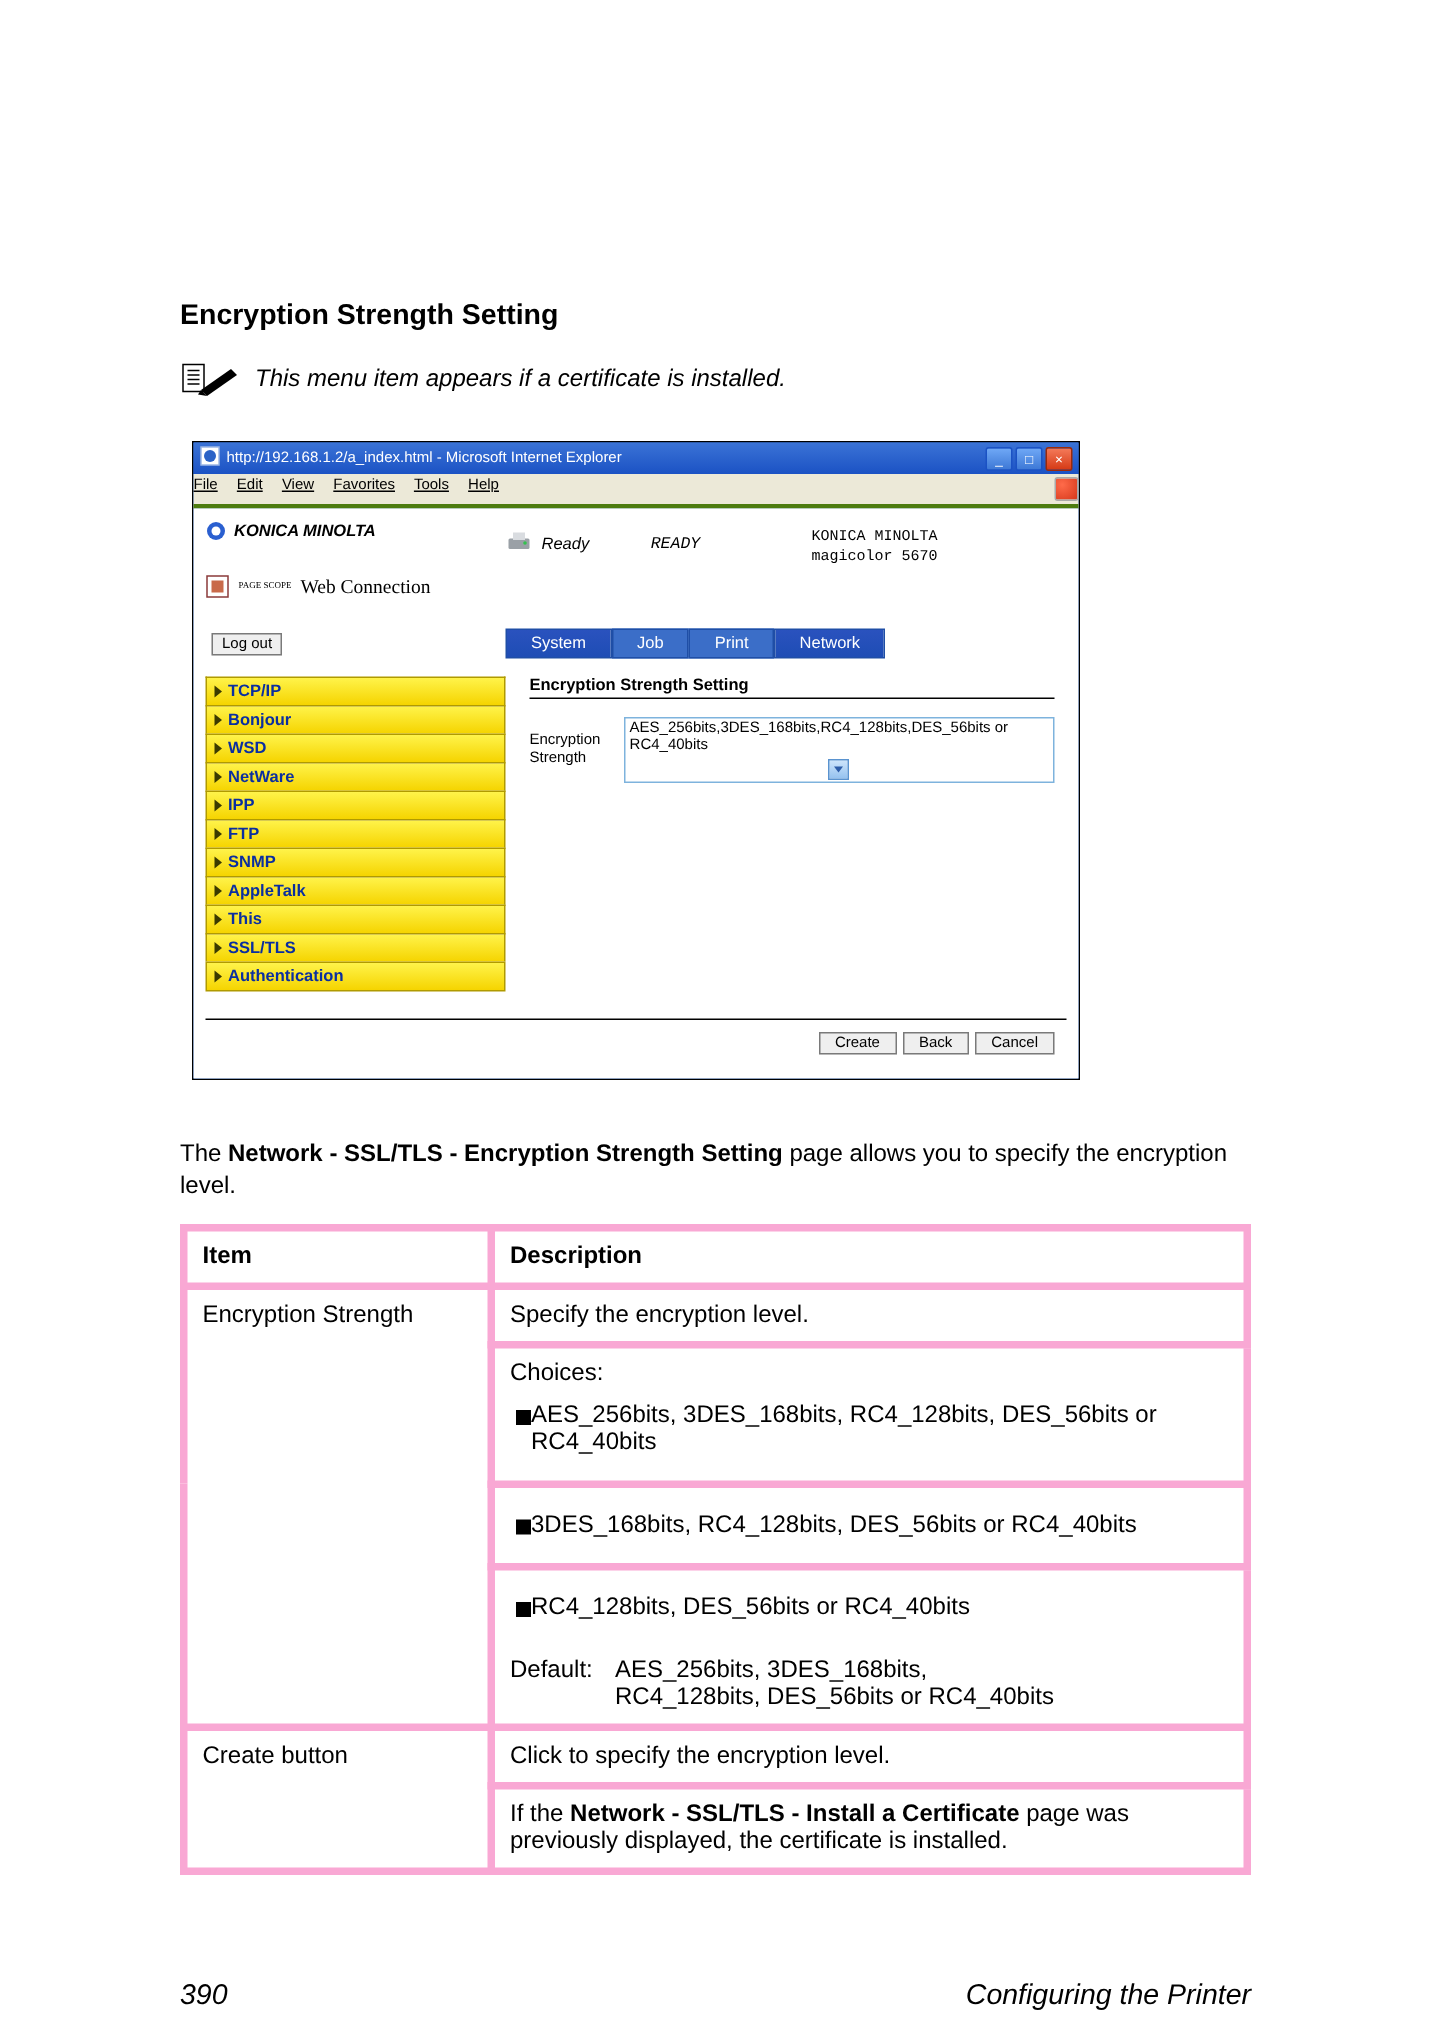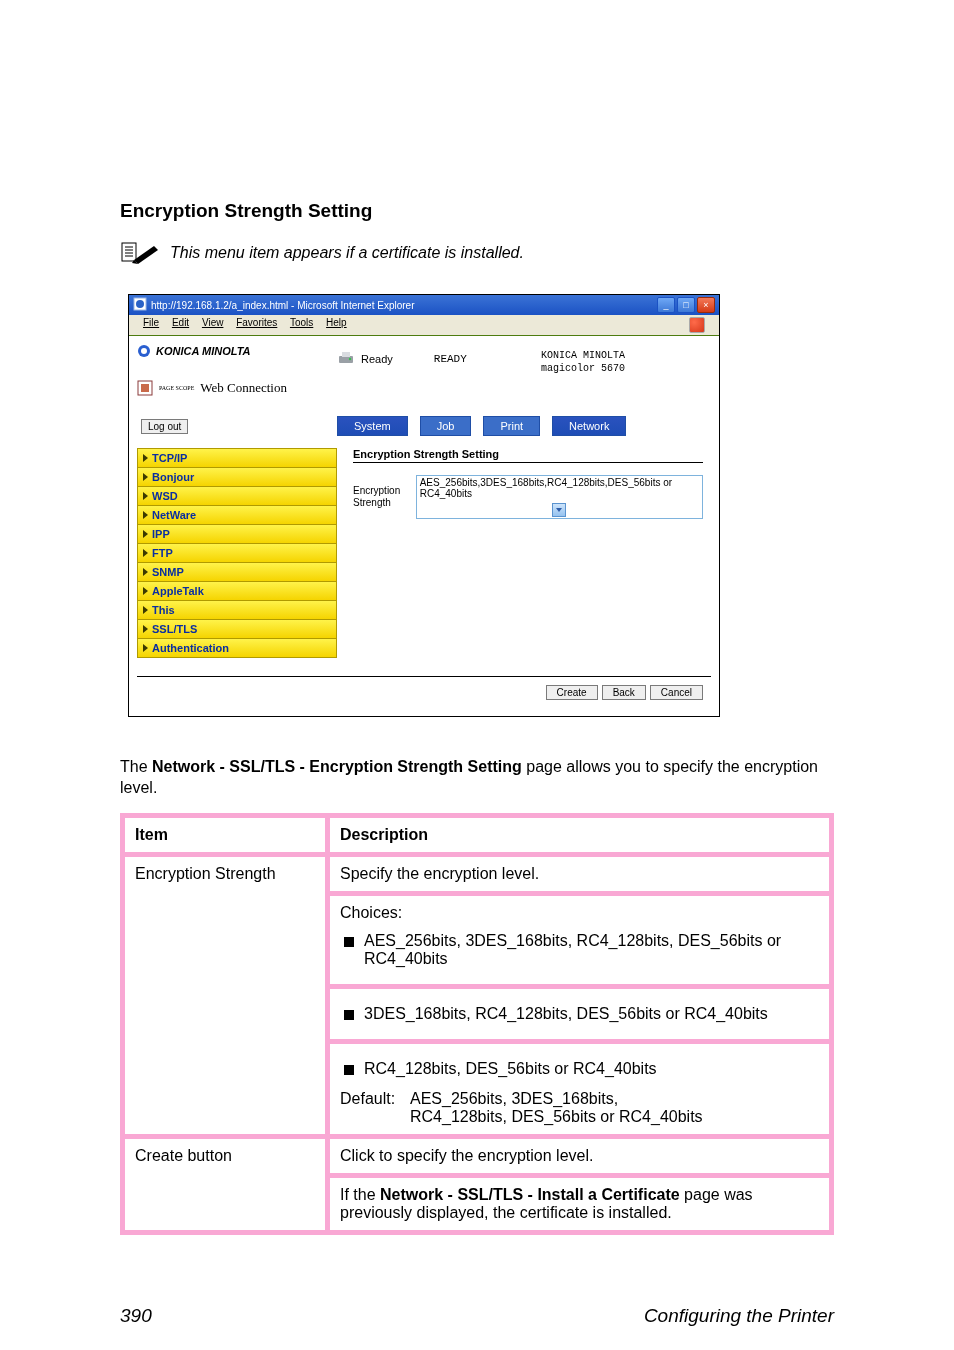--- a/index.html
+++ b/index.html
@@ -38,40 +38,40 @@
   .ss-title {
     display:flex; align-items:center;
     background: linear-gradient(#3b73d6,#1b52c4);
     color:#fff; padding:2px 4px; font-size:10px;
     justify-content:space-between;
   }
   .ss-title-left { display:flex; align-items:center; gap:4px; }
   .ss-close { display:flex; gap:2px; }
   .winbtn { width:16px; height:14px; background:linear-gradient(#6fa8f6,#3d78d6); border:1px solid #1b52c4; border-radius:2px; display:flex; align-items:center; justify-content:center; font-size:9px; color:#fff;}
   .winbtn.red { background:linear-gradient(#f47a59,#d53a16); border-color:#9b2a0a;}
-  .ss-menu { background:#ece9d8; padding:2px 14px; font-size:10px; border-bottom:1px solid #4d7c0f; display:flex; justify-content:space-between;}
+  .ss-menu { background:#ece9d8; padding:2px 0; font-size:10px; border-bottom:3px solid #4d7c0f; display:flex; justify-content:space-between;}
   .ss-menu span u { text-decoration:underline; }
   .ss-menu-items span { margin-right:10px; }
   .ie-flag{ width:14px; height:14px; background:radial-gradient(circle at 30% 30%, #ff6b4a,#d6381b); border:1px solid #aaa; border-radius:2px;}
 
   .ss-body { background:#fff; padding:8px; position:relative; }
   .ss-header { display:flex; align-items:flex-start; }
   .ss-brand { width:200px; }
   .brand-row1 { display:flex; align-items:center; gap:5px; font-size:11px; font-style:italic; font-weight:bold;}
   .brand-mark { width:14px; height:14px; display:inline-block;}
   .brand-row2 { display:flex; align-items:center; gap:6px; font-family:Georgia,serif; font-size:13px; margin-top:22px;}
   .pg-icon{width:16px;height:16px;display:flex;align-items:center;justify-content:center;}
-  .ss-status { flex:1; display:flex; align-items:center; gap:6px; font-size:11px; padding-top:5px;}
+  .ss-status { flex:1; display:flex; align-items:center; gap:6px; font-size:11px; padding-top:5px;font-style:italic;}
   .ss-ready2 { margin-left:35px; font-family:"Courier New",monospace; font-size:11px; }
   .ss-dev { width:170px; text-align:left; padding-top:5px; font-family:"Courier New",monospace; font-size:10px; line-height:1.3;}
 
   .ss-row2 { display:flex; margin-top:20px; align-items:center; gap:0px;}
   .ss-logout { width:196px; padding-left:4px;}
   .logout-btn { border:1px solid #7a7a7a; background:#efefef; padding:1px 6px; font-size:10px; }
-  .ss-tabs { display:flex; gap:12px;}
+  .ss-tabs { display:flex; gap:0;}
   .tab{ padding:3px 16px; font-size:11px; color:#fff; border:1px solid #1f4ea6; background:#3b6ec8;}
   .tab.sel{ background:#2a52be; background:linear-gradient(#2a52be,#1e4db5);}
 
   .ss-main{ display:flex; margin-top:12px; }
   .ss-side{ width:200px; display:flex; flex-direction:column; }
   .side-item{
     display:flex; align-items:center;
     background: linear-gradient(#fff34a,#f5d400);
     border:1px solid #b09a00;
     border-bottom:none;
@@ -95,23 +95,23 @@
 
   
   .body-text { font-size:16px; line-height:1.3; margin-bottom:14px;}
   .body-text b { font-weight:bold; }
 
   
   table.info{ border-collapse:collapse; width:100%; font-size:16px; margin-bottom:60px;}
   table.info td, table.info th{ border:5px solid #f9a8d4; padding:8px 10px; vertical-align:top; text-align:left;}
   table.info th{ font-weight:bold; }
   .choice-list{list-style:none;padding:0;margin:10px 0 0 0;}
-  .choice-list li{display:flex;align-items:flex-start;gap:10px;margin:8px 0 8px 0;padding-left:4px;}
+  .choice-list li{display:flex;align-items:flex-start;margin:8px 0 8px 0;padding-left:4px;}
   .blksq{display:inline-block;width:10px;height:10px;background:#000;flex-shrink:0;margin-top:5px;}
-  .default-row{margin-top:12px;display:flex;gap:8px;}
+  .default-row{margin-top:24px;display:flex;gap:8px;}
   .default-label{min-width:62px;}
   .footer-row{display:flex;justify-content:space-between;align-items:flex-end;font-style:italic;font-size:19px;padding-top:10px;}
 </style>
 </head>
 <body>
 
 <div class="page">
 
   <div class="heading">Encryption Strength Setting</div>
 

